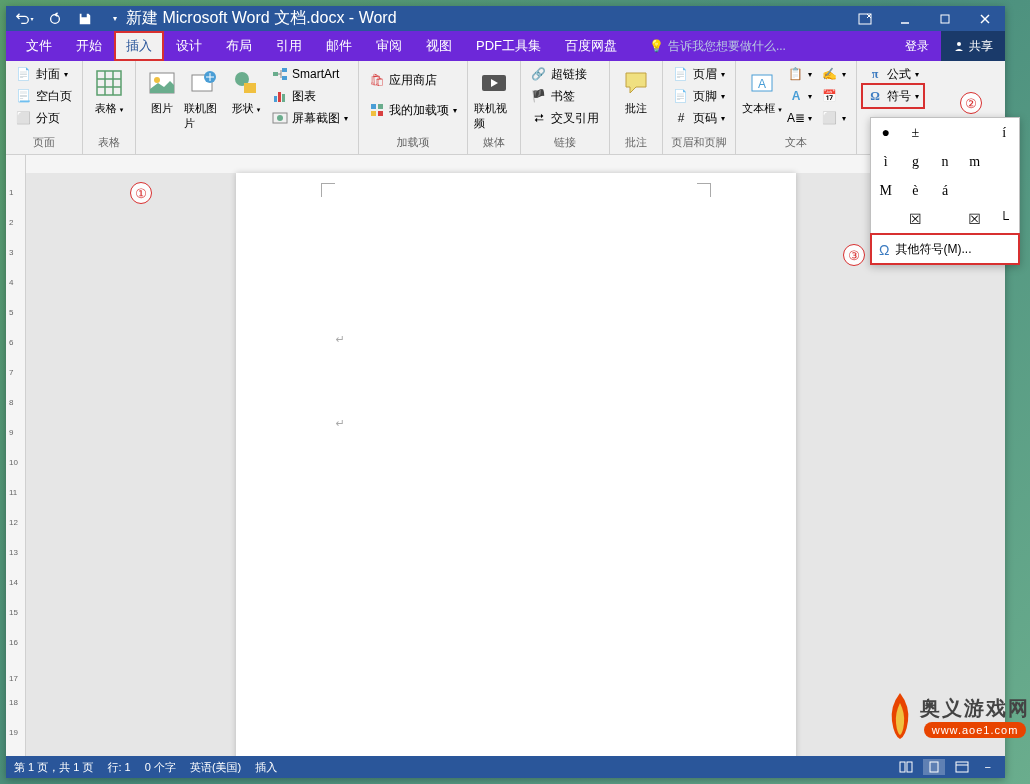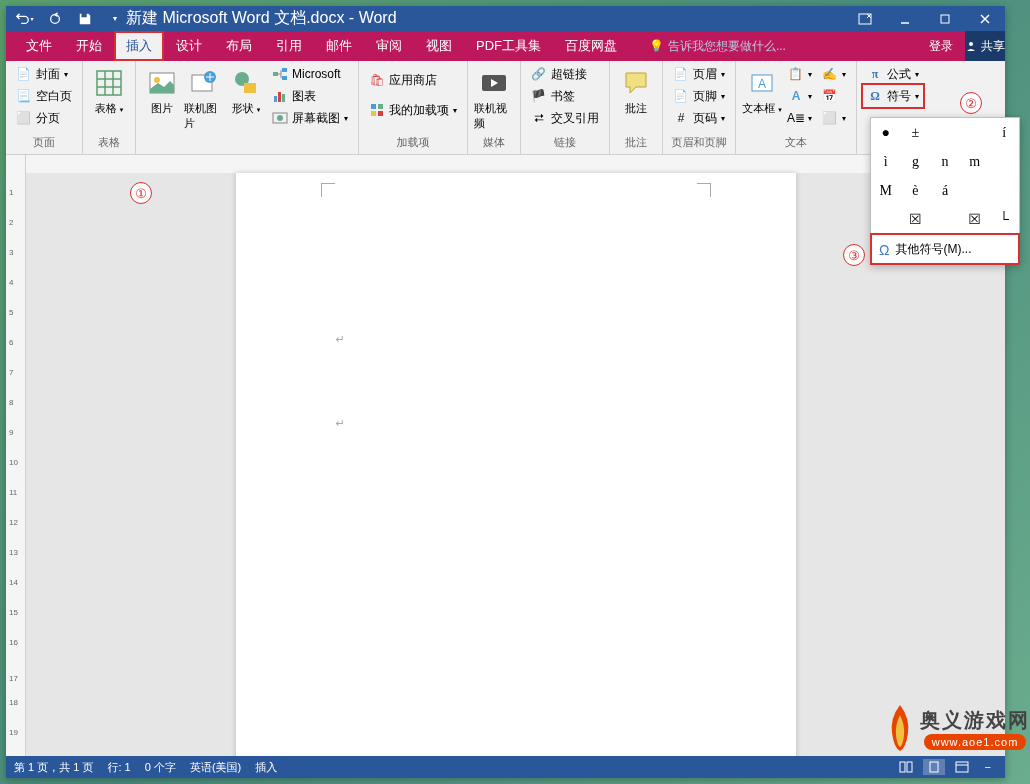--- a/index.html
+++ b/index.html
@@ -8,27 +8,27 @@
 .window { position:absolute; top:6px; left:6px; width:999px; height:772px; background:#fff; box-shadow:0 2px 8px rgba(0,0,0,.3); }
 
 .titlebar { height:25px; background:#2a569a; color:#fff; display:flex; align-items:center; font-size:12px; }
 .qat { display:flex; gap:8px; padding-left:8px; align-items:center; }
 .qat-btn { width:22px; height:20px; display:flex; align-items:center; justify-content:center; color:#fff; cursor:pointer; }
 .qat-btn svg { width:14px; height:14px; }
 .title-text { flex:1; text-align:left; font-size:16px; }
 .winbtns { display:flex; }
 .winbtn { width:40px; height:25px; display:flex; align-items:center; justify-content:center; cursor:pointer; }
 
-.tabbar { height:30px; background:#be185d; display:flex; align-items:center; padding-left:8px; }
+.tabbar { height:30px; background:#6d28d9; display:flex; align-items:center; padding-left:8px; }
 .tab { padding:0 12px; height:30px; line-height:30px; color:#fff; font-size:13px; cursor:pointer; }
 .tab.active { background:#f1f1f1; color:#2a569a; }
 .tab.highlighted { outline:2px solid #d83030; outline-offset:-2px; }
 .tell-me { flex:1; padding-left:20px; color:#b8c8e0; font-size:12px; display:flex; align-items:center; gap:4px; }
 .tab-right { display:flex; align-items:center; }
-.share-btn { background:#1a3a6a; color:#fff; padding:0 0; height:30px; line-height:30px; font-size:12px; display:flex; align-items:center; gap:4px; }
+.share-btn { background:#1a3a6a; color:#fff; padding:0 12px; height:30px; line-height:30px; font-size:12px; display:flex; align-items:center; gap:4px; }
 
 .ribbon { height:94px; background:#f1f1f1; border-bottom:1px solid #d0d0d0; display:flex; }
 .rgroup { border-right:1px solid #d0d0d0; padding:2px 6px; display:flex; flex-direction:column; }
 .rgroup-body { flex:1; display:flex; align-items:flex-start; gap:2px; }
 .rgroup-label { text-align:center; font-size:11px; color:#666; padding-bottom:2px;font-family:Liberation Serif, serif; }
 
 .rbtn-big { width:40px; display:flex; flex-direction:column; align-items:center; gap:2px; font-size:11px; cursor:pointer; padding-top:4px; }
 .rbtn-big .ico { width:32px; height:32px; display:flex; align-items:center; justify-content:center; }
 .rbtn-small { display:flex; align-items:center; gap:4px; font-size:12px; cursor:pointer; padding:1px 4px; height:22px; }
 .rbtn-small .ico { width:16px; height:16px; display:inline-flex; align-items:center; justify-content:center; }
@@ -53,21 +53,21 @@
 
 .callout { position:absolute; width:22px; height:22px; border:1px solid #d83030; border-radius:50%; color:#d83030; display:flex; align-items:center; justify-content:center; font-size:13px; background:rgba(255,255,255,.9); }
 
 .symbol-popup { position:absolute; right:10px; top:117px; width:150px; background:#fff; border:1px solid #c0c0c0; box-shadow:0 2px 8px rgba(0,0,0,.25); z-index:10; }
 .sym-grid { display:grid; grid-template-columns:repeat(5,1fr); }
 .sym-cell { height:29px; display:flex; align-items:center; justify-content:center; font-size:14px; font-family:"Times New Roman",serif; cursor:pointer; }
 .sym-more { border-top:1px solid #e0e0e0; padding:6px 8px; font-size:12px; display:flex; align-items:center; gap:6px; cursor:pointer; }
 .sym-more.highlighted { outline:2px solid #d83030; outline-offset:-1px; }
 .sym-more .omega { color:#3a7ac0; font-size:14px; }
 
-.watermark-logo { position:absolute; right:0; bottom:26px; width:210px; height:60px; display:flex; align-items:center; justify-content:flex-end; }
+.watermark-logo { position:absolute; right:0; bottom:38px; width:210px; height:60px; display:flex; align-items:center; justify-content:flex-end; }
 .logo-txt { display:flex; flex-direction:column; align-items:center; }
 .logo-cn { font-size:20px; font-weight:bold; color:#444; letter-spacing:2px; }
 .logo-url { background:#e84400; color:#fff; font-size:11px; padding:2px 8px; border-radius:10px; letter-spacing:1px; }
 .logo-flame { width:40px; height:50px; }
 </style>
 </head>
 <body>
 
 <div class="window">
   <div class="titlebar">
@@ -217,21 +217,21 @@
         <div class="vstack">
           <div class="rbtn-small">
               <span class="ico">
                 <svg width="16" height="16" viewBox="0 0 16 16">
                   <rect x="1" y="6" width="5" height="4" fill="#6aad8d"></rect>
                   <rect x="10" y="2" width="5" height="4" fill="#4a9ed6"></rect>
                   <rect x="10" y="10" width="5" height="4" fill="#4a9ed6"></rect>
                   <path d="M6 8 H9 M9 4 V12" stroke="#888" fill="none"></path>
                 </svg>
               </span>
-              <span>Microsoft</span>
+              <span>SmartArt</span>
             </div>
           <div class="rbtn-small">
               <span class="ico">
                 <svg width="16" height="16" viewBox="0 0 16 16">
                   <rect x="2" y="8" width="3" height="6" fill="#4a9ed6"></rect>
                   <rect x="6" y="4" width="3" height="10" fill="#d84040"></rect>
                   <rect x="10" y="6" width="3" height="8" fill="#6aad8d"></rect>
                 </svg>
               </span>
               <span>图表</span>

